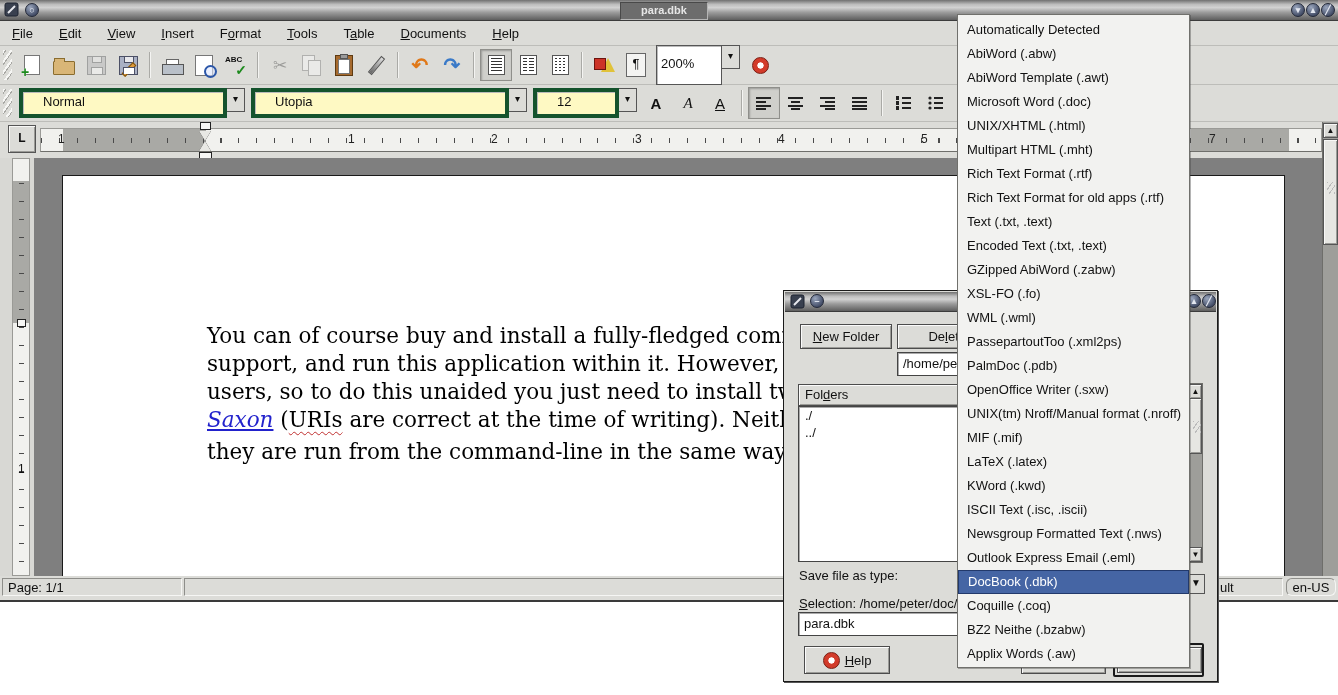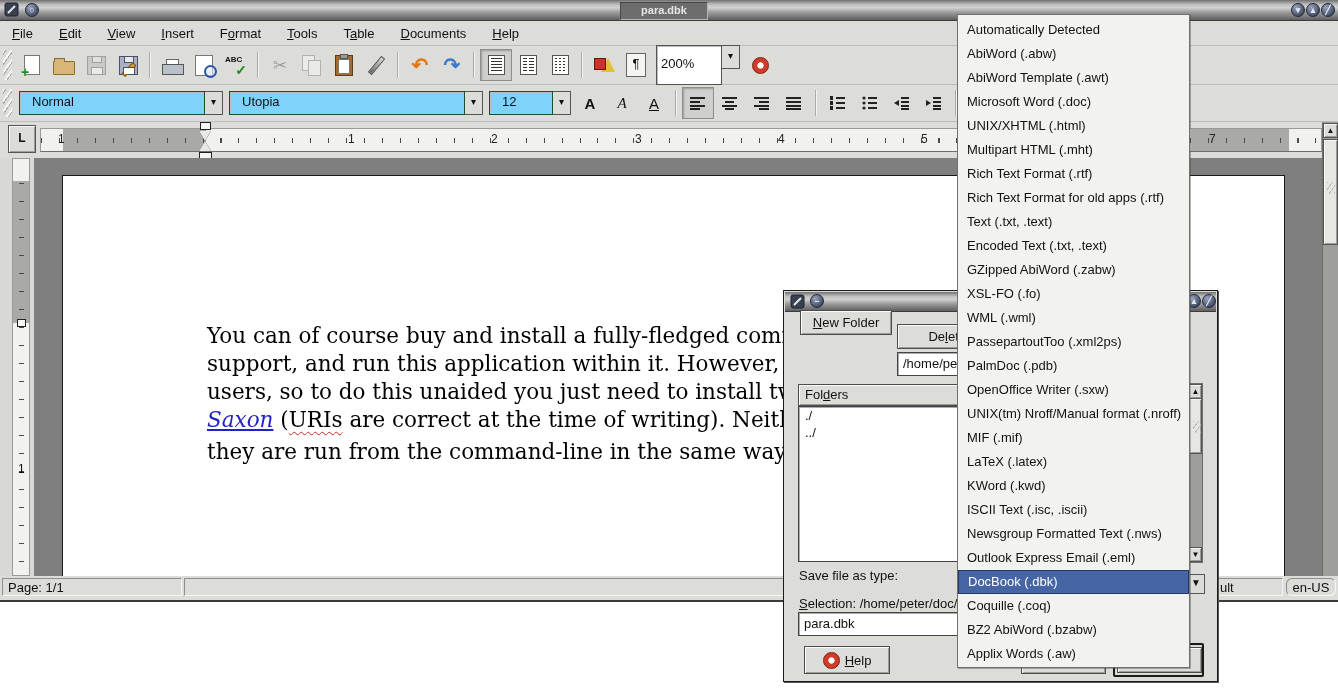--- a/index.html
+++ b/index.html
@@ -67,21 +67,21 @@
   .ic-media .sq{position:absolute;left:0;top:2px;width:10px;height:10px;background:#cc3327;border:1px solid #6d140e;}
   .ic-media .tri{position:absolute;left:7px;top:2px;width:0;height:0;border-left:7px solid transparent;border-right:7px solid transparent;border-bottom:14px solid #e0c23a;}
   .ic-pilcrow{width:18px;height:22px;border:1px solid #666;background:#f4f4f2;font-size:13px;text-align:center;line-height:20px;}
   .zoom-combo{display:flex;margin:0 4px;}
   .zoom-field{width:56px;height:20px;background:#fff;border:1px solid #555;box-shadow:inset 1px 1px 0 #bbb;padding:9px 4px;line-height:18px;}
   .combo-arrow-btn{width:17px;height:22px;background:#dcdcd8;border:1px solid #555;border-left:none;text-align:center;line-height:20px;font-size:10px;}
   .ic-help{width:17px;height:17px;border-radius:50%;background:radial-gradient(circle,#ffffff 0 27%,#d23b2a 32% 100%);border:1px solid #7a1d12;box-sizing:border-box;}
 
   
   .combo{display:flex;margin:0 3px;}
-  .combo .field{height:20px;background:#7dd3fc;border:1px solid #14532d;box-shadow:inset 1px 1px 0 #bbb;padding:1px 12px;line-height:18px;white-space:nowrap;overflow:hidden;}
+  .combo .field{height:20px;background:#fef9c3;border:4px solid #14532d;box-shadow:inset 1px 1px 0 #bbb;padding:1px 20px;line-height:18px;white-space:nowrap;overflow:hidden;}
   .fmt-letter{font-size:15px;font-weight:bold;}
   .fmt-italic{font-style:italic;font-weight:normal;font-family:"Liberation Serif",serif;}
   .fmt-under{text-decoration:underline;font-weight:normal;}
   .al{display:block;}
   .al rect{fill:#222;}
   .caret{font-size:9px;margin-left:2px;color:#333;}
   .ic-T{font-size:16px;font-weight:bold;border-bottom:3px solid #111;line-height:15px;}
 
   
   #ruler-row{position:absolute;left:0;top:122px;right:0;height:36px;background:#dcdcd8;}
@@ -437,21 +437,21 @@
     <div id="dlg-titlebar">
       <svg class="app-icon" style="left:5px;top:2px;" viewBox="0 0 15 15">
           <rect x="1" y="1" width="13" height="13" rx="2" fill="#39404f" stroke="#1d2230"></rect>
           <path d="M4 11 L11 4" stroke="#e8e8ee" stroke-width="2"></path>
         </svg>
       <div class="wbtn" style="left:25px;top:2px;"><span>–</span></div>
       <div class="wbtn" style="left:402px;top:2px;"><span>▴</span></div>
       <div class="wbtn" style="left:417px;top:2px;"><span>╱</span></div>
     </div>
 
-    <div class="btn abs" style="left:16px;top:19px;width:92px;height:25px;">
+    <div class="btn abs" style="left:16px;top:33px;width:92px;height:25px;">
         <span><u>N</u>ew Folder</span>
       </div>
     <div class="btn abs" style="left:113px;top:33px;width:115px;height:25px;">
         <span>De<u>l</u>ete Fi</span>
       </div>
     <div class="input abs" style="left:113px;top:61px;width:230px;height:24px;">/home/pe</div>
 
     <div class="listhdr abs" style="left:14px;top:93px;width:186px;height:22px;"><span>Fol<u>d</u>ers</span></div>
     <div class="listbox abs" style="left:14px;top:115px;width:186px;height:156px;">
       <div class="flist-item">./</div>
@@ -499,17 +499,17 @@
     <div class="ddl-item">OpenOffice Writer (.sxw)</div>
     <div class="ddl-item">UNIX(tm) Nroff/Manual format (.nroff)</div>
     <div class="ddl-item">MIF (.mif)</div>
     <div class="ddl-item">LaTeX (.latex)</div>
     <div class="ddl-item">KWord (.kwd)</div>
     <div class="ddl-item">ISCII Text (.isc, .iscii)</div>
     <div class="ddl-item">Newsgroup Formatted Text (.nws)</div>
     <div class="ddl-item">Outlook Express Email (.eml)</div>
     <div class="ddl-item selected">DocBook (.dbk)</div>
     <div class="ddl-item">Coquille (.coq)</div>
-    <div class="ddl-item">BZ2 AbiWord (.bzabw)</div>
+    <div class="ddl-item">BZ2 Neithe (.bzabw)</div>
     <div class="ddl-item">Applix Words (.aw)</div>
   </div>
 
 </div>
 
 </body></html>

